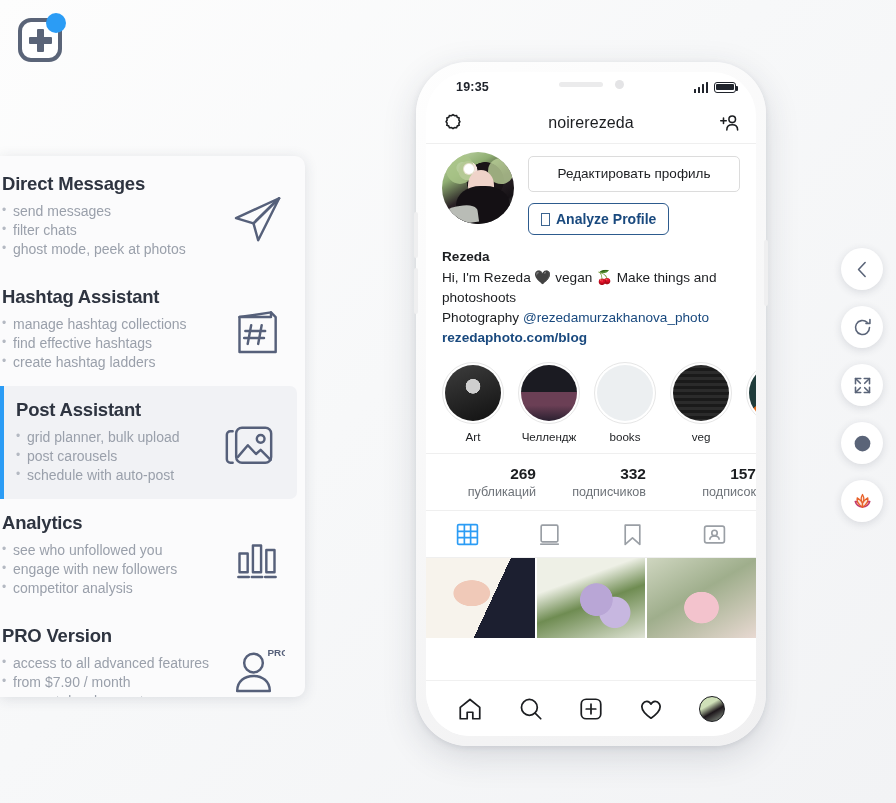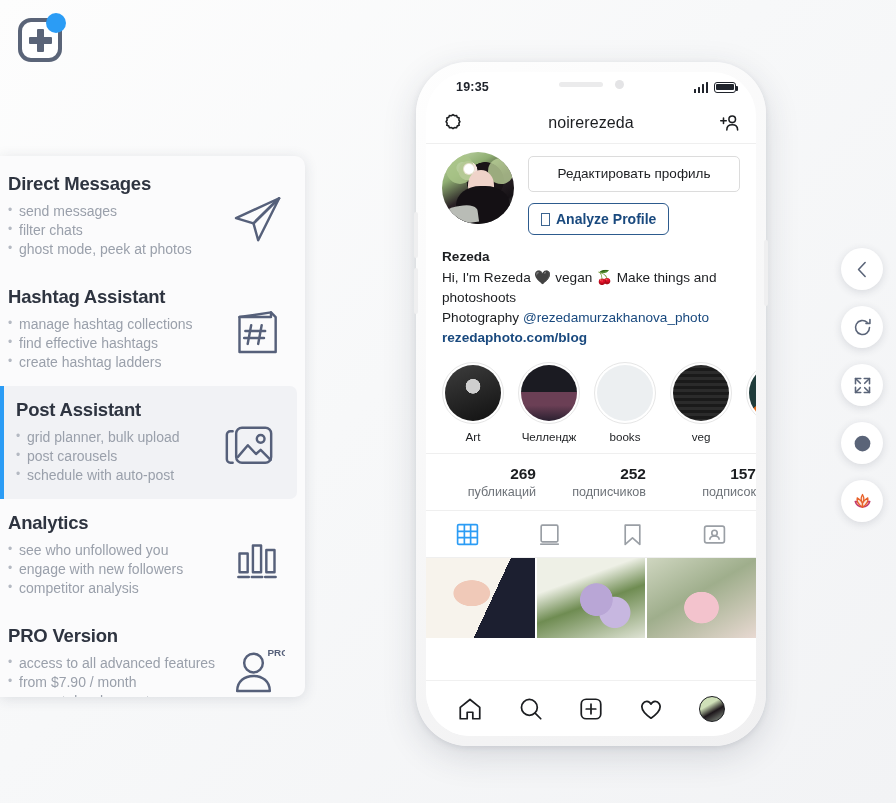--- a/index.html
+++ b/index.html
@@ -43,21 +43,21 @@
     position: absolute; left: 0; top: 156px;
     width: 305px; height: 541px;
     background: #fbfbfc;
     border-radius: 0 10px 10px 0;
     box-shadow: 0 2px 14px rgba(40,50,70,.13);
     padding: 4px 0 0 0;
     overflow: hidden;
   }
   .feature {
     position: relative;
-    padding: 13px 16px 14px 8px;
+    padding: 13px 16px 14px 2px;
     min-height: 100px;
   }
   .feature.active {
     background: #f1f2f5;
     border-left: 4px solid #2b9cf5;
     padding-left: 12px;
     border-radius: 0 7px 7px 0;
     margin-right: 8px;
   }
   .feature h3 {
@@ -480,21 +480,21 @@
           <div class="cap">Fo</div>
         </div>
       </div>
 
       <div id="stats">
         <div class="st">
           <div class="n">269</div>
           <div class="l">публикаций</div>
         </div>
         <div class="st">
-          <div class="n">252</div>
+          <div class="n">332</div>
           <div class="l">подписчиков</div>
         </div>
         <div class="st">
           <div class="n">157</div>
           <div class="l">подписок</div>
         </div>
       </div>
 
       <div id="ig-tabs">
         <div class="tab active">

